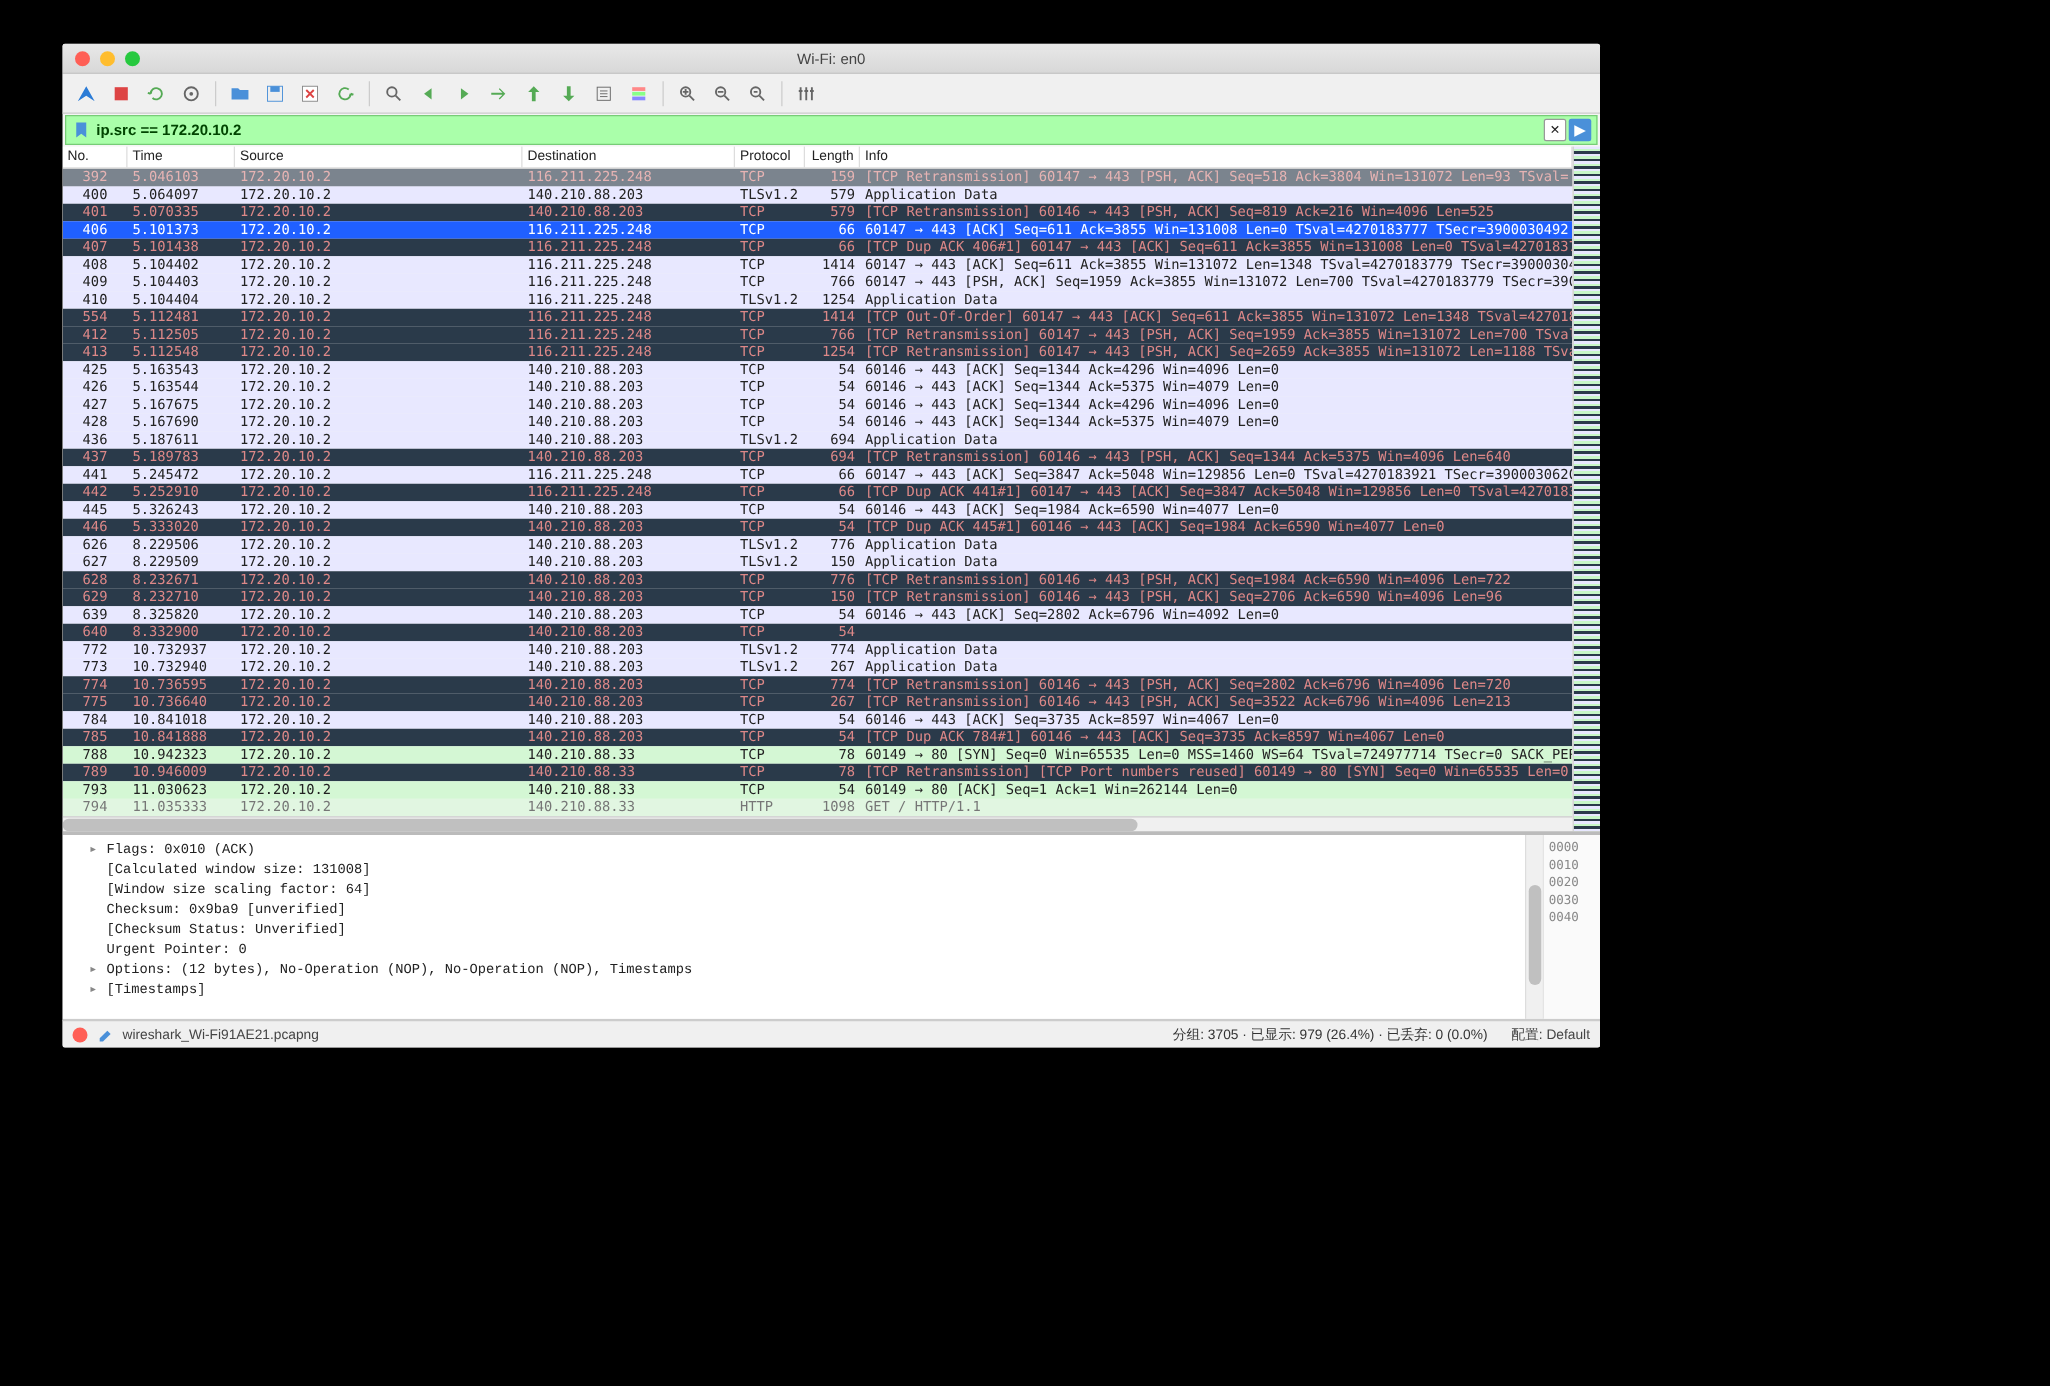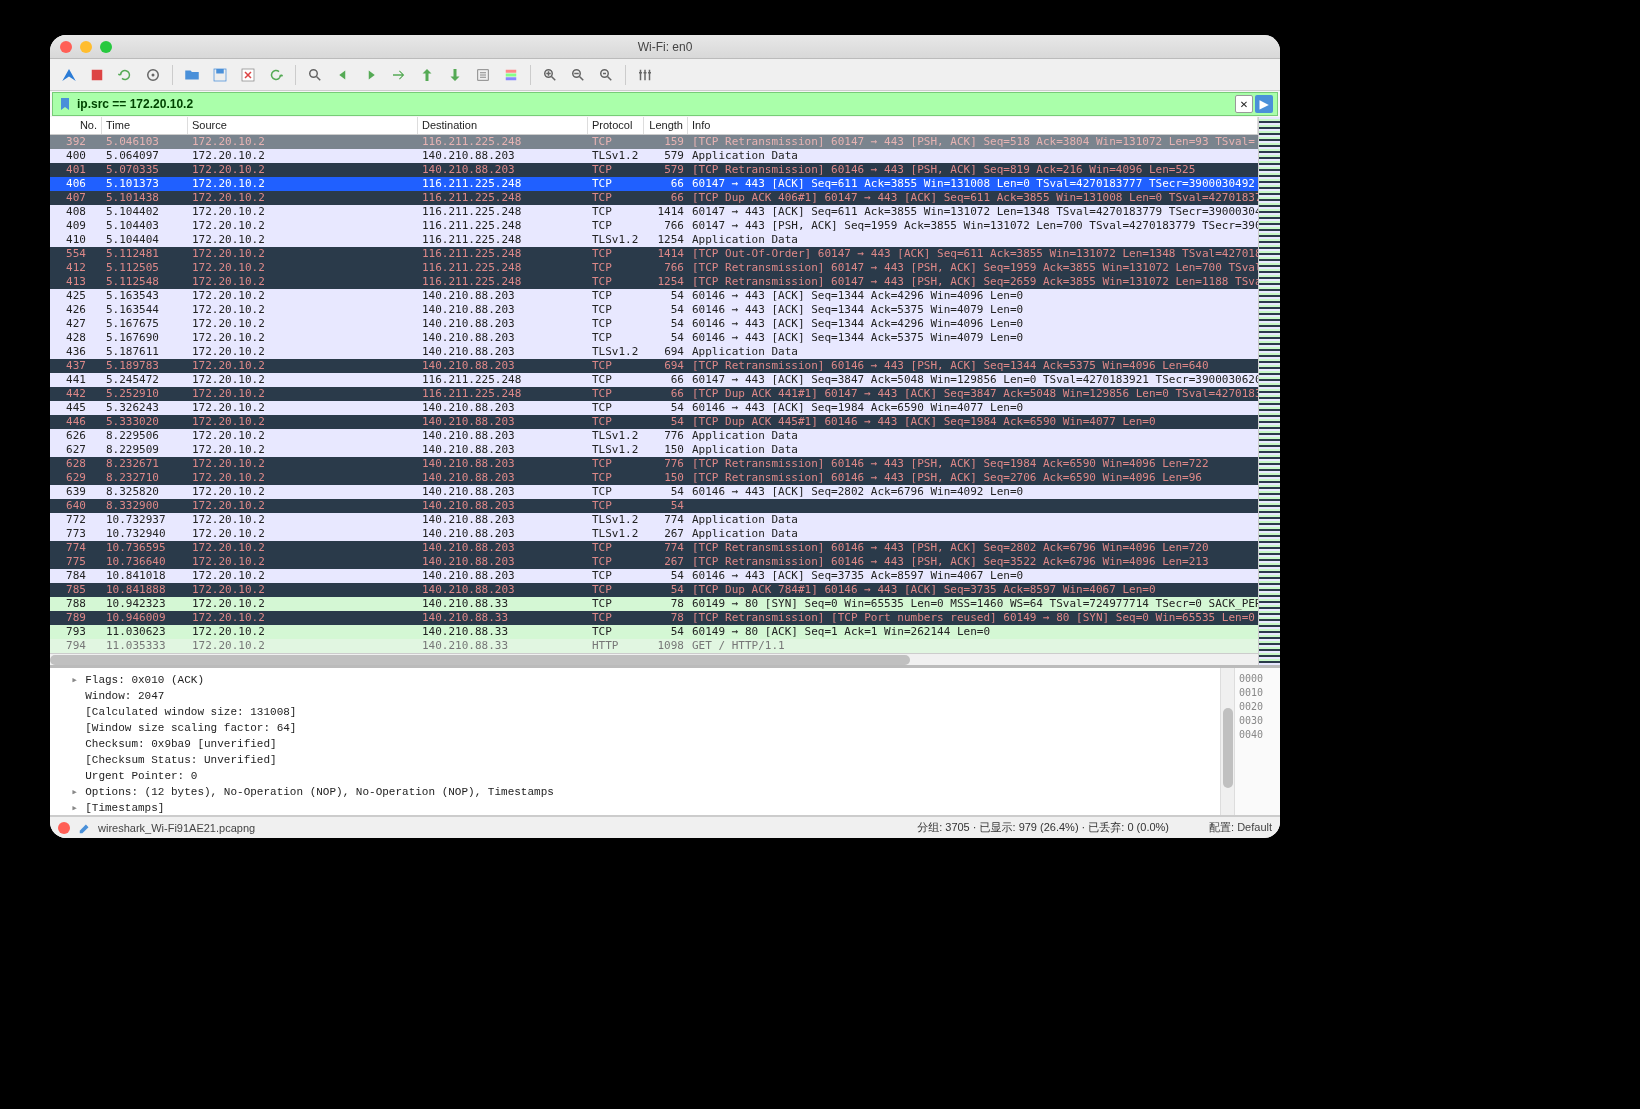--- a/index.html
+++ b/index.html
@@ -1,18 +1,18 @@
 <!DOCTYPE html>
 <html><head>
 <meta charset="utf-8">
 <style>
 * { margin:0; padding:0; box-sizing:border-box; }
 body { background:#000; font-family:-apple-system,BlinkMacSystemFont,"Helvetica Neue",Arial,sans-serif; font-size:12px; color:#222; }
 .desktop { width:1640px; height:1109px; background:#000; position:relative; }
-.window { position:absolute; left:50px; top:35px; width:1230px; height:803px; background:#f5f5f5; border-radius:16px; box-shadow:0 10px 40px rgba(0,0,0,.5); display:flex; flex-direction:column; overflow:hidden; }
+.window { position:absolute; left:50px; top:35px; width:1230px; height:803px; background:#f5f5f5; border-radius:2px; box-shadow:0 10px 40px rgba(0,0,0,.5); display:flex; flex-direction:column; overflow:hidden; }
 .titlebar { height:24px; background:linear-gradient(#e8e8e8,#d8d8d8); border-bottom:1px solid #bbb; display:flex; align-items:center; position:relative; }
 .traffic { display:flex; gap:8px; padding-left:10px; }
 .traffic span { width:12px; height:12px; border-radius:50%; display:block; }
 .tred{background:#ff5f56}.tyellow{background:#ffbd2e}.tgreen{background:#27c93f}
 .title { position:absolute; left:0; right:0; text-align:center; font-size:12px; color:#444; }
 .toolbar { height:32px; background:#f0f0f0; border-bottom:1px solid #ccc; display:flex; align-items:center; padding:0 6px; gap:2px; }
 .tbtn { width:26px; height:26px; display:flex; align-items:center; justify-content:center; cursor:pointer; border-radius:3px; }
 .tbtn svg{width:18px;height:18px}
 .sep{width:1px;height:20px;background:#ccc;margin:0 4px}
 .filterbar { height:24px; background:#aaffaa; border:1px solid #7c7; display:flex; align-items:center; padding:0 4px; margin:1px 2px; }
@@ -20,39 +20,39 @@
 .filterbar input { flex:1; background:transparent; border:none; outline:none; font-size:12px; color:#004400;font-weight:bold; }
 .filterbar .clr,.filterbar .arrow{width:18px;height:18px;display:flex;align-items:center;justify-content:center;cursor:pointer;margin-left:2px}
 .filterbar .clr{background:#fff;border:1px solid #999;border-radius:2px;font-size:10px}
 .filterbar .arrow{background:#4a90d9;color:#fff;border-radius:2px}
 .plus{width:18px;text-align:center;color:#666;font-size:14px;cursor:pointer;position:absolute;right:6px;top:62px}
 .list-area{display:flex;flex-direction:column;flex:1;overflow:hidden}
 .packetlist{flex:1;display:flex;overflow:hidden;border-bottom:3px solid #bbb;position:relative}
 .plist-main{flex:1;overflow:hidden;display:flex;flex-direction:column}
 .colheaders{display:flex;height:18px;background:#fff;border-bottom:1px solid #ccc;font-size:11px}
 .colheaders div{padding:2px 4px;border-right:1px solid #ddd;white-space:nowrap;overflow:hidden}
-.c-no{width:52px;text-align:right}.c-time{width:86px}.c-src{width:230px}.c-dst{width:170px}.c-proto{width:56px}.c-len{width:44px;text-align:right}.c-info{flex:1}
+.c-no{width:52px;}.c-time{width:86px}.c-src{width:230px}.c-dst{width:170px}.c-proto{width:56px}.c-len{width:44px;text-align:right}.c-info{flex:1}
 .rows{flex:1;overflow-y:hidden;font-family:Menlo,Monaco,Consolas,monospace;font-size:11px;line-height:14px}
 .row{display:flex;height:14px;white-space:nowrap}
 .row div{padding:0 4px;overflow:hidden}
 .row .c-no{text-align:center}
 .minimap{width:22px;background:repeating-linear-gradient(0deg,#e8e8ff 0,#e8e8ff 2px,#2a3a4a 2px,#2a3a4a 4px,#c8f8c8 4px,#c8f8c8 6px);border-left:1px solid #ccc}
 .hscroll{height:12px;background:#f0f0f0;border-top:1px solid #ccc;position:relative}
 .hscroll .thumb{position:absolute;left:0;top:1px;height:10px;width:860px;background:#c0c0c0;border-radius:5px}
 .details{height:148px;display:flex;border-bottom:1px solid #ccc}
 .details-main{flex:1;overflow:auto;padding:4px 8px;font-family:Liberation Mono, monospace;font-size:11px;line-height:16px;background:#fff}
 .details-main .line{white-space:pre}
 .exp{color:#888;margin-right:4px;cursor:pointer;display:inline-block;width:10px}
 .bytes{width:46px;background:#fafafa;border-left:1px solid #ddd;font-family:Menlo,Monaco,Consolas,monospace;font-size:10px;line-height:14px;color:#888;padding:4px}
 .statusbar{height:22px;background:#f0f0f0;border-top:1px solid #ccc;display:flex;align-items:center;padding:0 8px;font-size:11px;color:#444}
 .statusbar .led{width:12px;height:12px;border-radius:50%;background:#ff5f56;margin-right:8px}
 .statusbar .edit{width:14px;height:14px;margin-right:6px;color:#4a90d9}
 .statusbar .file{flex:1}
 .statusbar .stats{color:#333}
-.statusbar .cfg{margin-left:40px}
+.statusbar .cfg{margin-left:19px}
 
 .r-norm{background:#e8e8ff;color:#222}
 .r-retx{background:#2a3a4a;color:#d88}
 .r-sel{background:#2060ff;color:#fff}
 .r-green{background:#d4f7d4;color:#222}
 .r-green-retx{background:#2a3a4a;color:#d88}
 .r-http{background:#d4f7d4;color:#222}
 .row.partial{opacity:.6}
 .details-scroll{width:14px;background:#f0f0f0;border-left:1px solid #ddd;position:relative}
 .details-scroll .thumb{position:absolute;right:1px;top:40px;width:10px;height:80px;background:#c0c0c0;border-radius:5px}
@@ -551,21 +551,20 @@
      <div class="hscroll">
               <div class="thumb"></div>
             </div>
     </div>
     <div class="minimap"></div>
    </div>
 
    <div class="details">
     <div class="details-main" id="details">
             <div class="line">  <span class="exp">▸</span>Flags: 0x010 (ACK)</div>
-            <div class="line">  <span class="exp"></span>Window: 2047</div>
             <div class="line">  <span class="exp"></span>[Calculated window size: 131008]</div>
             <div class="line">  <span class="exp"></span>[Window size scaling factor: 64]</div>
             <div class="line">  <span class="exp"></span>Checksum: 0x9ba9 [unverified]</div>
             <div class="line">  <span class="exp"></span>[Checksum Status: Unverified]</div>
             <div class="line">  <span class="exp"></span>Urgent Pointer: 0</div>
             <div class="line">  <span class="exp">▸</span>Options: (12 bytes), No-Operation (NOP), No-Operation (NOP), Timestamps</div>
             <div class="line">  <span class="exp">▸</span>[Timestamps]</div>
           </div>
     <div class="details-scroll">
             <div class="thumb"></div>

